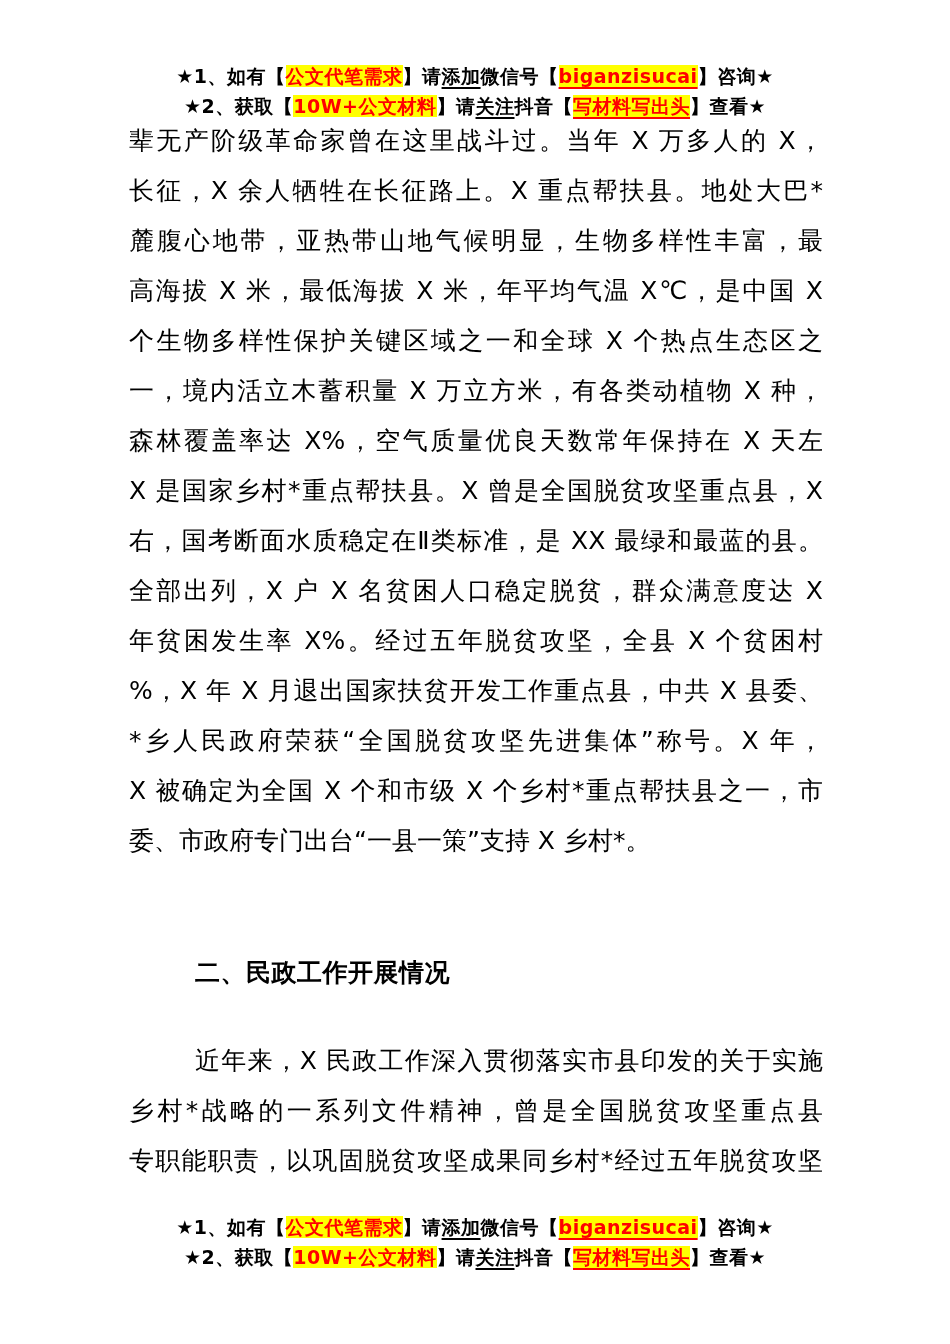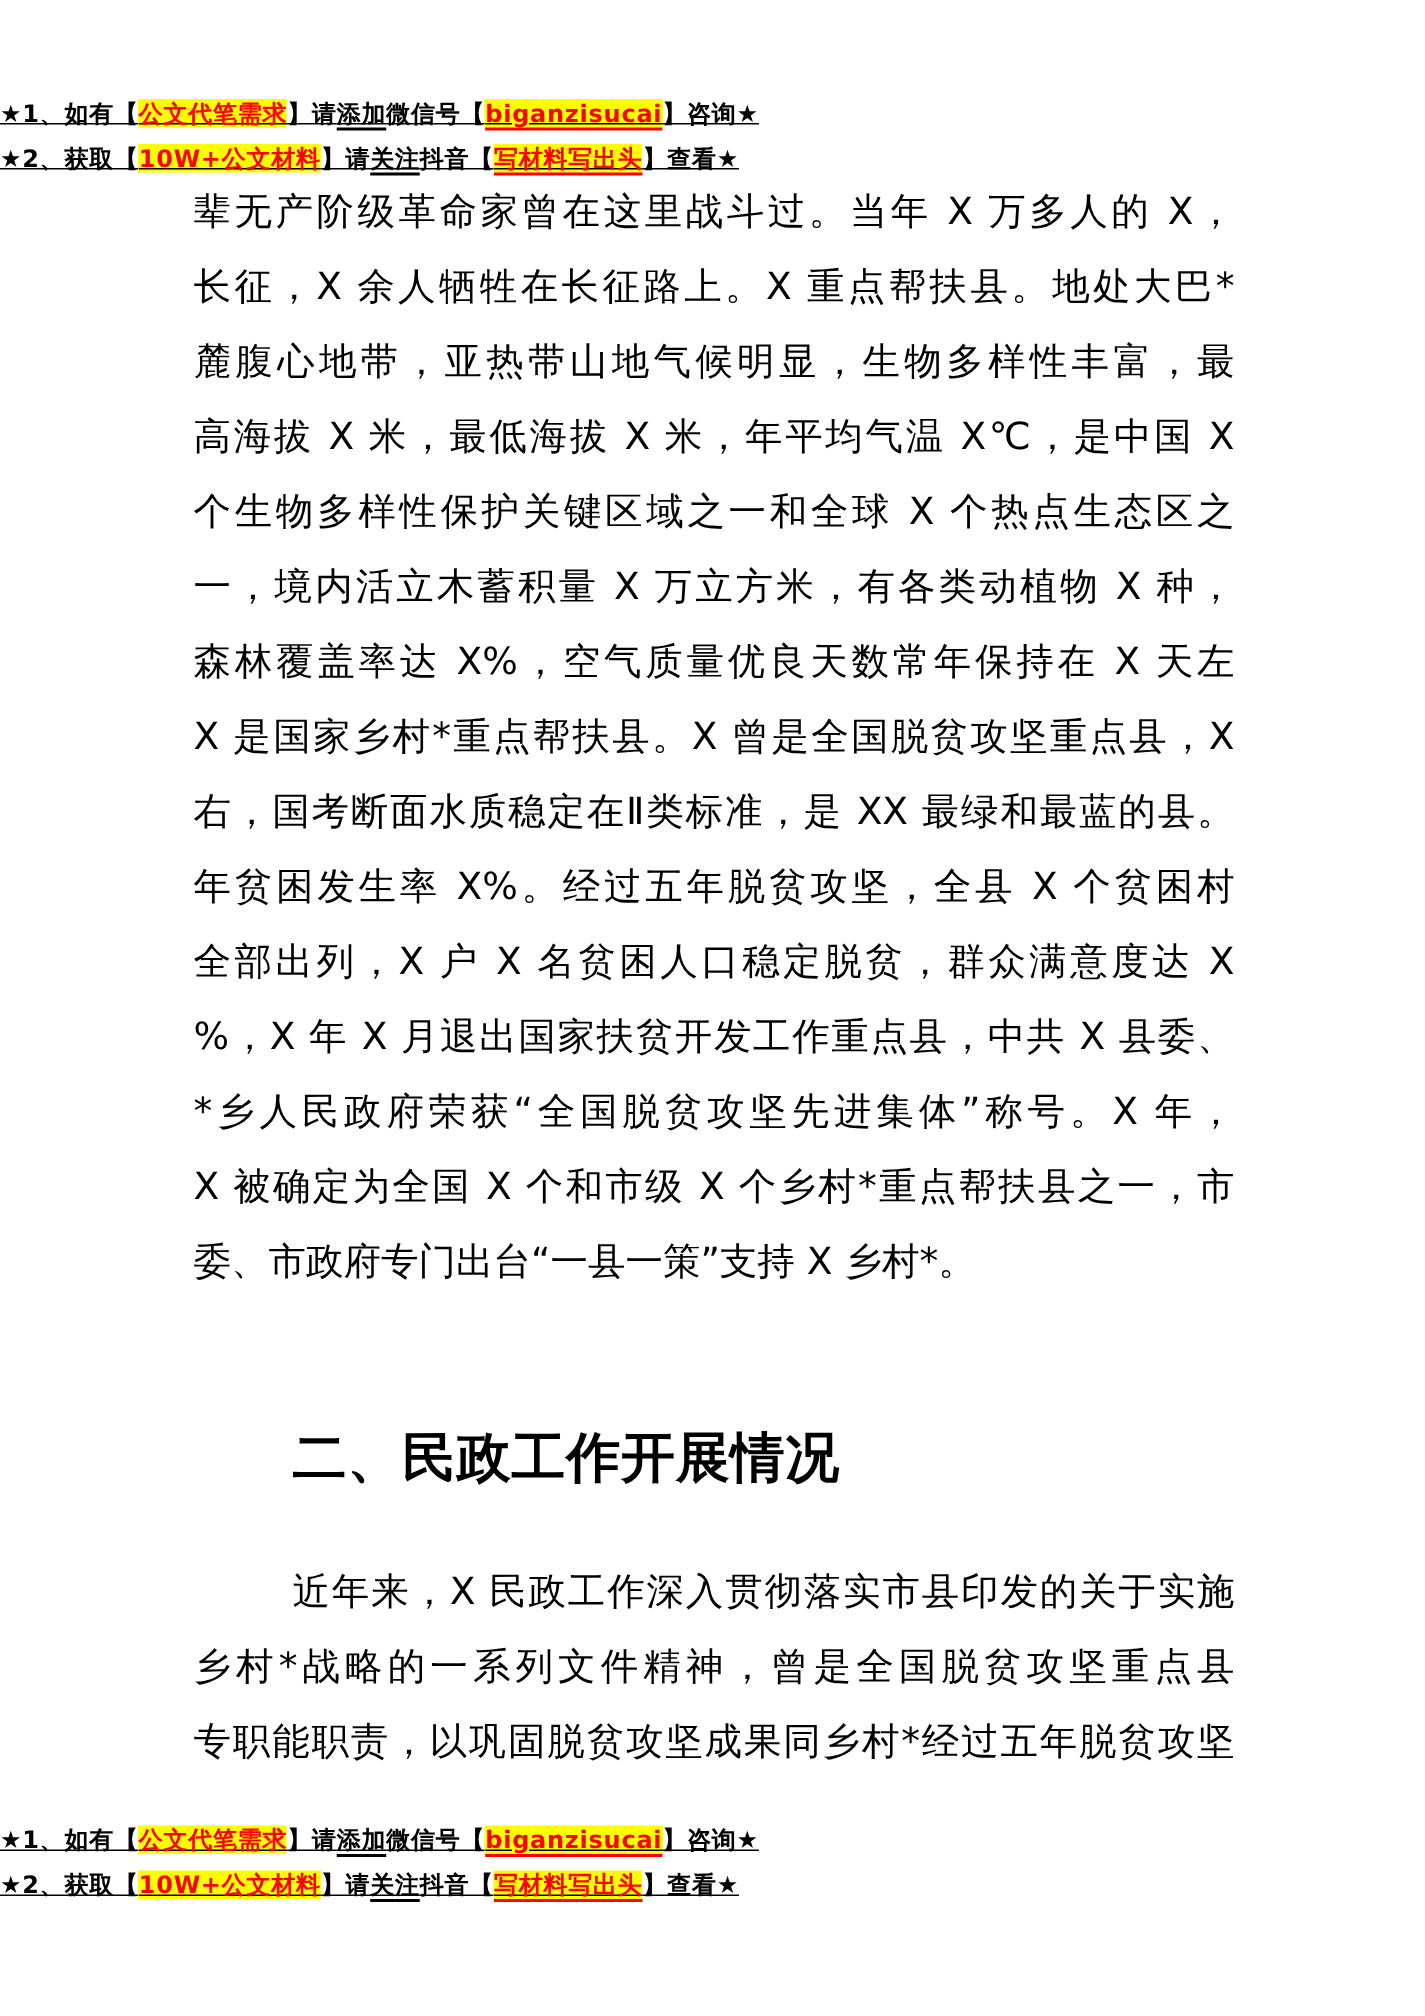--- a/index.html
+++ b/index.html
@@ -11,27 +11,26 @@
     overflow: hidden;
     font-family: "DejaVu Sans", sans-serif;
     color: #000000;
     margin: 0 auto;
   }
   
   .notice {
     position: absolute;
     left: 0;
     width: 100%;
-    text-align: left;
+    text-align: center;
     font-weight: 700;
-    font-size: 16px;
+    font-size: 19px;
     line-height: 30px;
     letter-spacing: 0.5px;
     white-space: nowrap;
-    text-decoration: underline;
   }
   .notice-top { top: 61px; }
   .notice-bottom { top: 1212px; }
   .seg { color: #000000; }
   .seg.hl, .seg.hlu {
     background: var(--hl-color, #ffff00);
     color: var(--red-color, #ff0000);
   }
   .seg.u, .seg.hlu {
     text-decoration: underline;
@@ -57,21 +56,21 @@
   .para .line.indent { text-indent: 66px; }
   
   .heading {
     position: absolute;
     top: 948px;
     left: 129px;
     width: 694px;
     margin: 0;
     padding-left: 66px;
     box-sizing: border-box;
-    font-size: 36px;
+    font-size: 25px;
     font-weight: 900;
     line-height: 50px;
     letter-spacing: 0.5px;
   }
 </style>
 </head>
 <body style="background: rgb(255, 255, 255);">
 
 <div class="page">
 
@@ -83,22 +82,22 @@
   <div class="para para1">
       <div class="line">辈无产阶级革命家曾在这里战斗过。当年 X 万多人的 X，</div>
       <div class="line">长征，X 余人牺牲在长征路上。X 重点帮扶县。地处大巴*</div>
       <div class="line">麓腹心地带，亚热带山地气候明显，生物多样性丰富，最</div>
       <div class="line">高海拔 X 米，最低海拔 X 米，年平均气温 X℃，是中国 X</div>
       <div class="line">个生物多样性保护关键区域之一和全球 X 个热点生态区之</div>
       <div class="line">一，境内活立木蓄积量 X 万立方米，有各类动植物 X 种，</div>
       <div class="line">森林覆盖率达 X%，空气质量优良天数常年保持在 X 天左</div>
       <div class="line">X 是国家乡村*重点帮扶县。X 曾是全国脱贫攻坚重点县，X</div>
       <div class="line">右，国考断面水质稳定在Ⅱ类标准，是 XX 最绿和最蓝的县。</div>
+      <div class="line">全部出列，X 户 X 名贫困人口稳定脱贫，群众满意度达 X</div>
       <div class="line">年贫困发生率 X%。经过五年脱贫攻坚，全县 X 个贫困村</div>
-      <div class="line">全部出列，X 户 X 名贫困人口稳定脱贫，群众满意度达 X</div>
       <div class="line">%，X 年 X 月退出国家扶贫开发工作重点县，中共 X 县委、</div>
       <div class="line">*乡人民政府荣获“全国脱贫攻坚先进集体”称号。X 年，</div>
       <div class="line">X 被确定为全国 X 个和市级 X 个乡村*重点帮扶县之一，市</div>
       <div class="line short">委、市政府专门出台“一县一策”支持 X 乡村*。</div>
     </div>
 
   <h2 class="heading">二、民政工作开展情况</h2>
 
   <div class="para para2">
       <div class="line indent">近年来，X 民政工作深入贯彻落实市县印发的关于实施</div>

